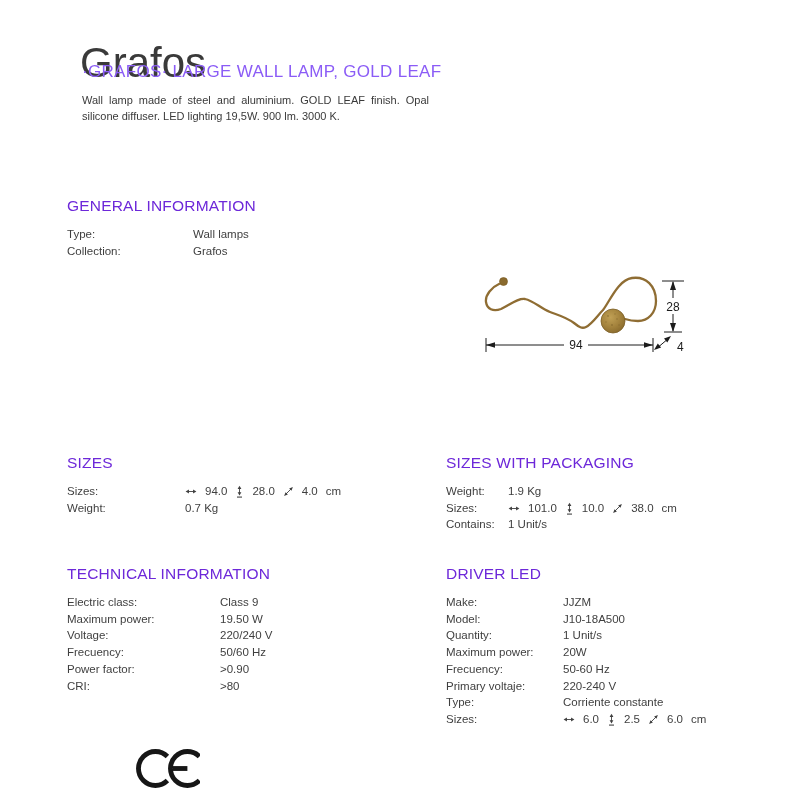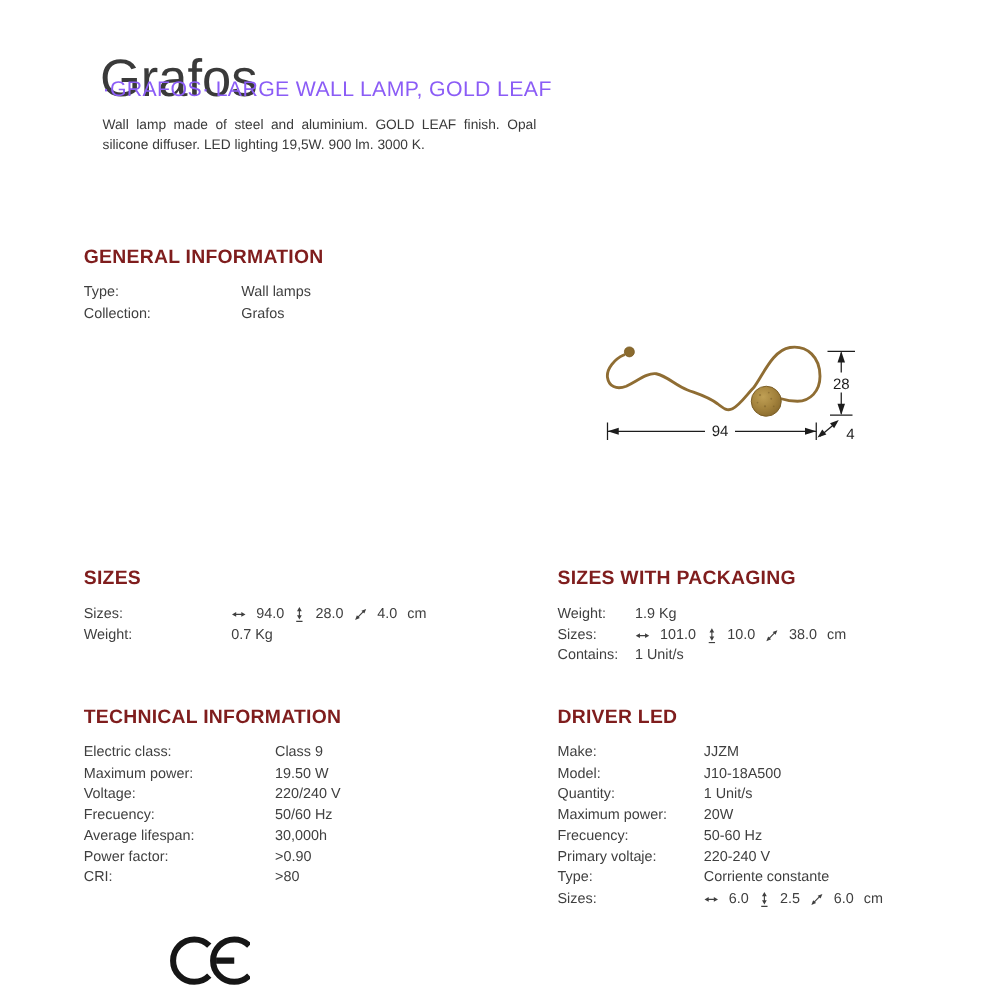--- a/index.html
+++ b/index.html
@@ -7,21 +7,21 @@
     width:800px;height:800px;position:relative;background:#ffffff;
     font-family:"Liberation Sans", sans-serif;color:#3f3f3f;
     -webkit-font-smoothing:antialiased;overflow:hidden;
   }
   .abs{position:absolute;}
   
   .title{left:80px;top:12px;font-size:42px;line-height:46px;font-weight:400;color:#3a3a3a;letter-spacing:0;}
   .subtitle{left:82px;top:62px;font-size:17px;line-height:20px;color:#8b5cf6;letter-spacing:.3px;}
   .desc{left:82px;top:93px;width:347px;font-size:11px;line-height:15.6px;color:#3a3a3a;text-align:justify;margin:0;}
   
-  .sec h2{margin:0 0 11px 0;font-size:15.5px;line-height:18px;font-weight:700;color:#7f1d1d;letter-spacing:.2px;}
+  .sec h2{margin:0 0 11px 0;font-size:15.5px;line-height:18px;font-weight:400;color:#6d28d9;letter-spacing:.2px;}
   .rows{font-size:11.5px;line-height:16.7px;color:#3f3f3f;}
   .row{display:flex;}
   .lbl{flex:0 0 auto;}
   .val{flex:0 0 auto;}
   #sec-general{left:67px;top:197px;}
   #sec-sizes{left:67px;top:454px;}
   #sec-packaging{left:446px;top:454px;}
   #sec-technical{left:67px;top:565px;}
   #sec-driver{left:446px;top:565px;}
   #sec-general .lbl{width:126px;}
@@ -227,24 +227,20 @@
     </div>
     <div class="row">
       <span class="lbl">Voltage:</span>
       <span class="val">220/240 V</span>
     </div>
     <div class="row">
       <span class="lbl">Frecuency:</span>
       <span class="val">50/60 Hz</span>
     </div>
     <div class="row">
-      <span class="lbl">Average lifespan:</span>
-      <span class="val">30,000h</span>
-    </div>
-    <div class="row">
       <span class="lbl">Power factor:</span>
       <span class="val">&gt;0.90</span>
     </div>
     <div class="row">
       <span class="lbl">CRI:</span>
       <span class="val">&gt;80</span>
     </div>
   </div>
 </section>
 

